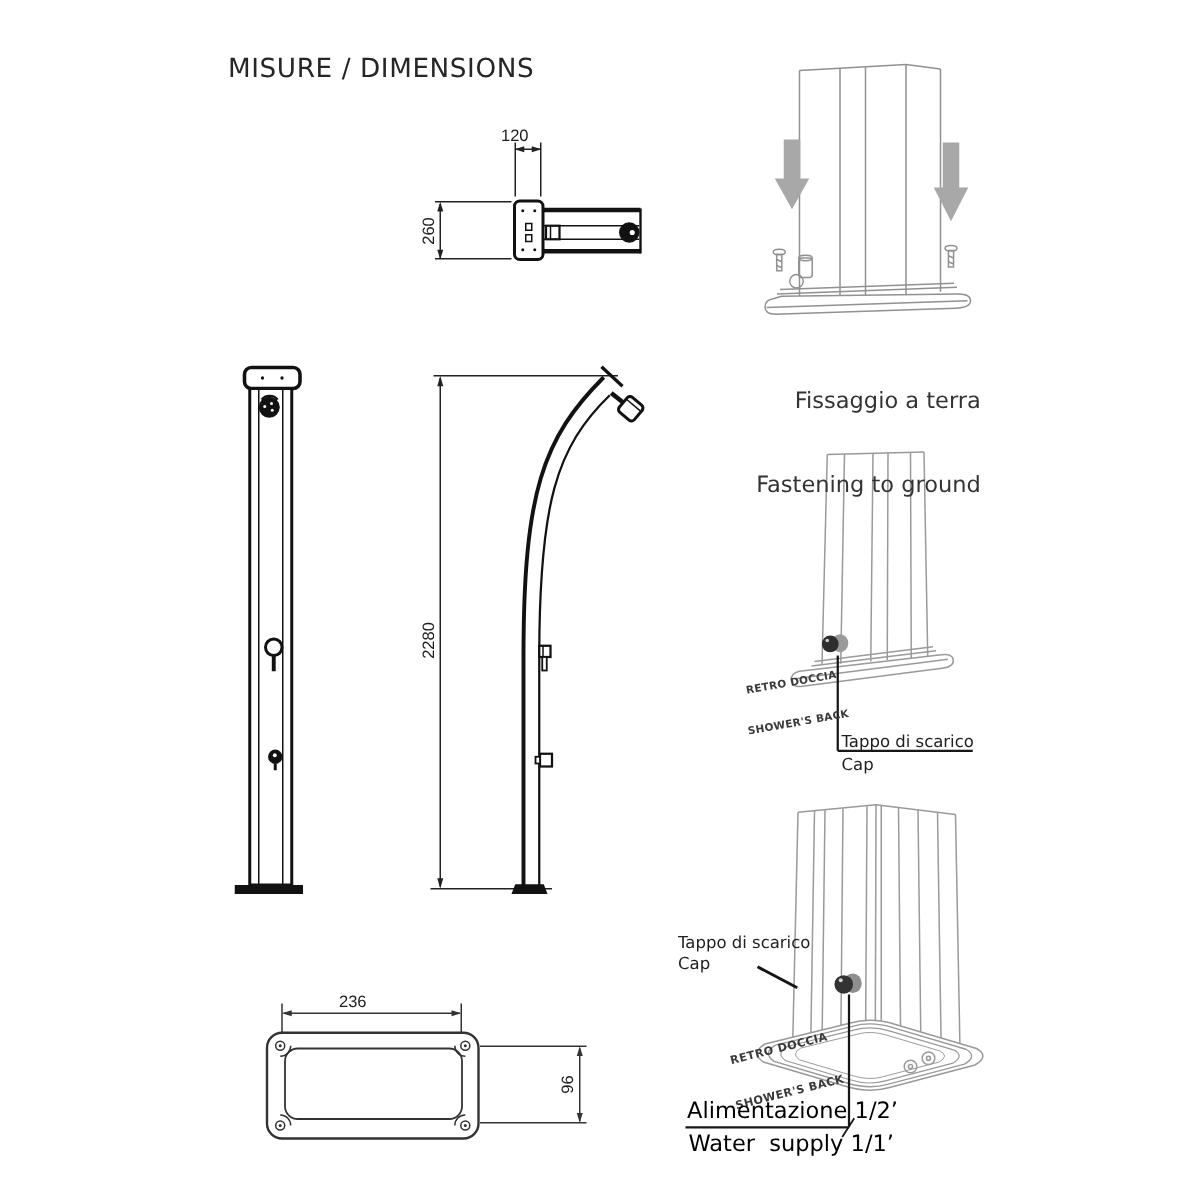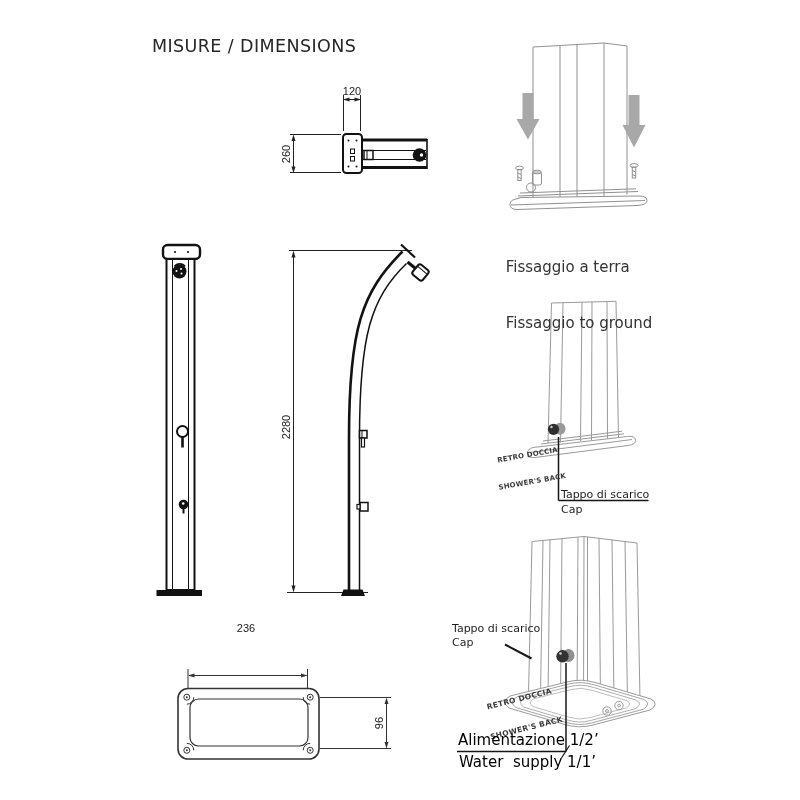--- a/index.html
+++ b/index.html
@@ -2,24 +2,24 @@
 <html><head>
 <meta charset="utf-8">
 <style>
   *{margin:0;padding:0;box-sizing:border-box}
   html,body{width:800px;height:800px;background:#fff}
   body{position:relative;font-family:"DejaVu Sans",sans-serif}
   .canvas{position:absolute;left:0;top:0;width:764px;height:800px;background:#fff;overflow:hidden}
   svg.art{position:absolute;left:0;top:0}
   .lbl{position:absolute;color:#2f2f2f;white-space:pre}
   .dim{font-family:"Liberation Sans",sans-serif;font-size:11px;color:#1c1c1c}
-  .hcenter{text-align:center}
+  .hcenter{text-align:left}
   .vtext{transform:translate(-50%,-50%) rotate(-90deg);transform-origin:center}
   .title{font-size:17.5px;letter-spacing:.4px;color:#262626;font-weight:500}
-  .caption{font-size:15px;line-height:18.5px;text-align:left;color:#333;transform:translateX(-50%)}
+  .caption{font-size:15px;line-height:18.5px;text-align:right;color:#333;transform:translateX(-50%)}
   .callout{font-size:11px;color:#1f1f1f}
   .retro{font-weight:600;color:#3a3a3a;text-align:center}
   .retro-mid{font-size:7px;line-height:9px;letter-spacing:.2px;transform:translate(-50%,-50%) rotate(-10deg)}
   .retro-bot{font-size:7.5px;line-height:10px;letter-spacing:.3px;transform:translate(-50%,-50%) rotate(-14deg)}
   .supply{font-size:15px;color:#000000}
 </style>
 </head>
 <body>
 
 <div class="canvas">
@@ -246,27 +246,27 @@
   </svg>
 
   <div class="lbl title" style="left:152px;top:36px">MISURE / DIMENSIONS</div>
 
   <div class="lbl dim hcenter" style="left:334px;top:85px;width:36px">120</div>
 
   <div class="lbl dim vtext" style="left:286px;top:154px">260</div>
 
   <div class="lbl dim vtext" style="left:286px;top:427px">2280</div>
 
-  <div class="lbl dim hcenter" style="left:226px;top:622px;width:40px">236</div>
+  <div class="lbl dim hcenter" style="left:226px;top:662px;width:40px">236</div>
 
   <div class="lbl dim vtext" style="left:379px;top:723px">96</div>
 
   <div class="lbl caption" style="left:579px;top:221px">
     <div>Fissaggio a terra</div>
-    <div>Fissaggio to ground</div>
+    <div>Fastening to ground</div>
   </div>
 
   <div class="lbl retro retro-mid" style="left:530px;top:469px">
     <div>RETRO DOCCIA</div>
     <div>SHOWER'S BACK</div>
   </div>
 
   <div class="lbl callout" style="left:561px;top:488px">Tappo di scarico</div>
   <div class="lbl callout" style="left:561px;top:503px">Cap</div>
 

